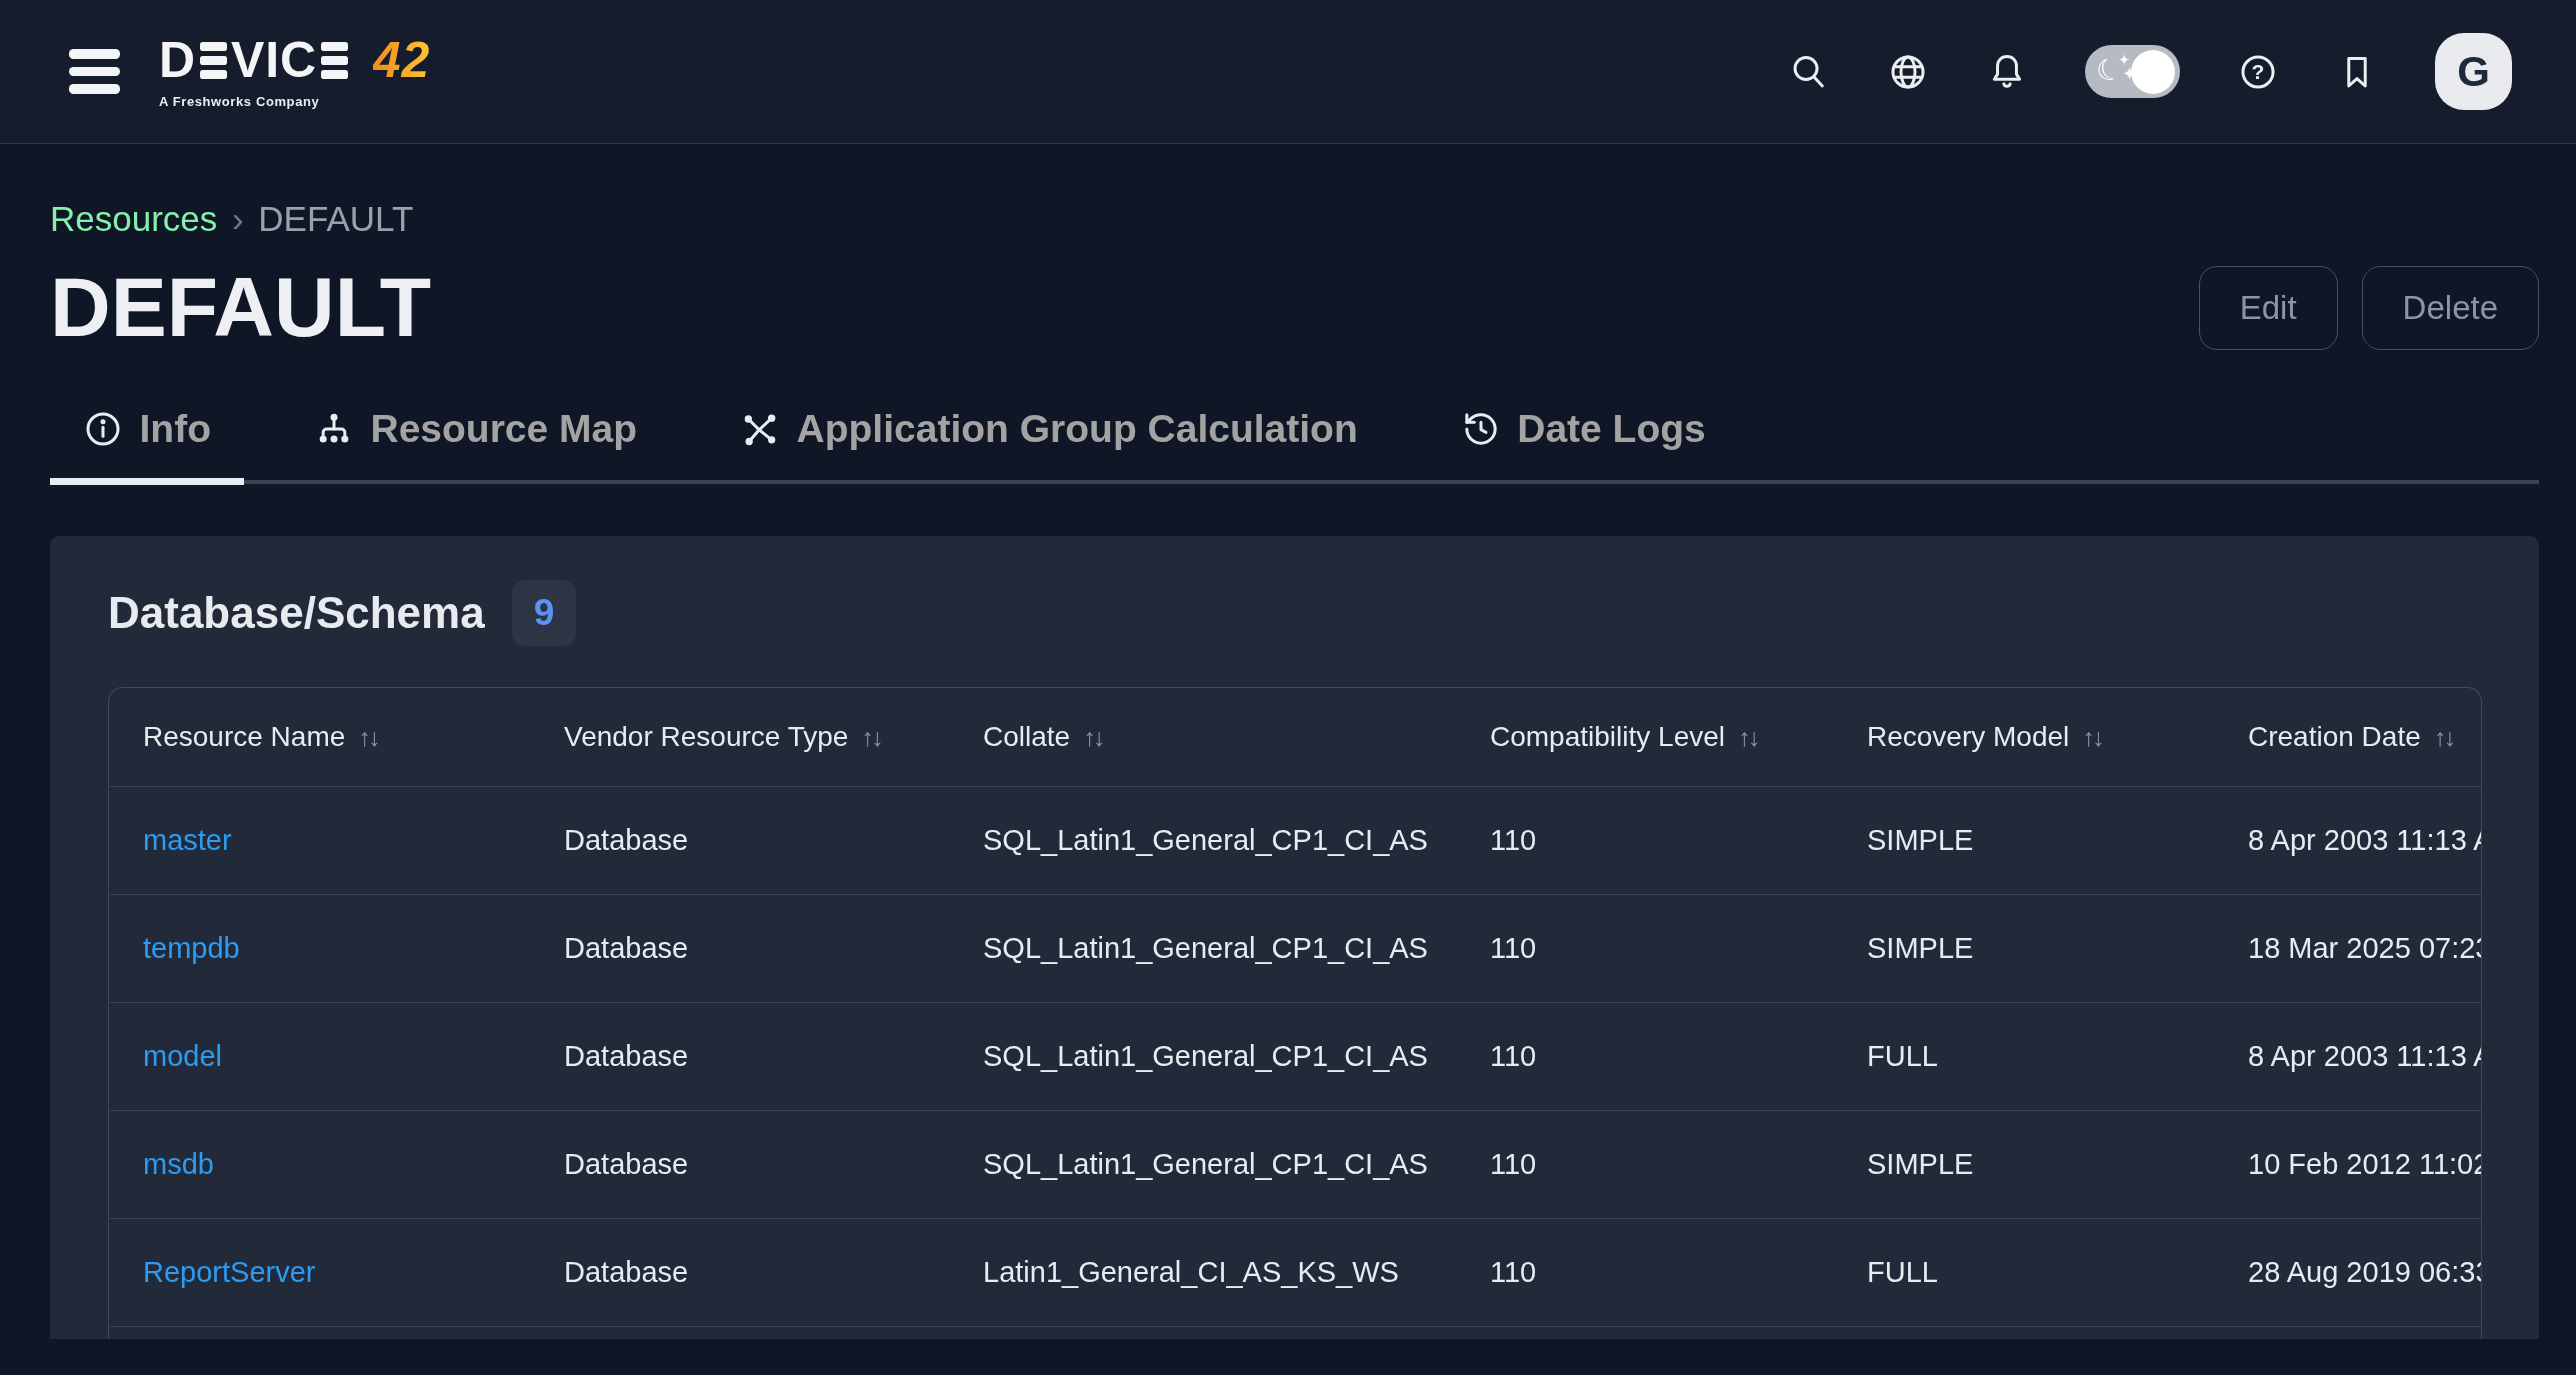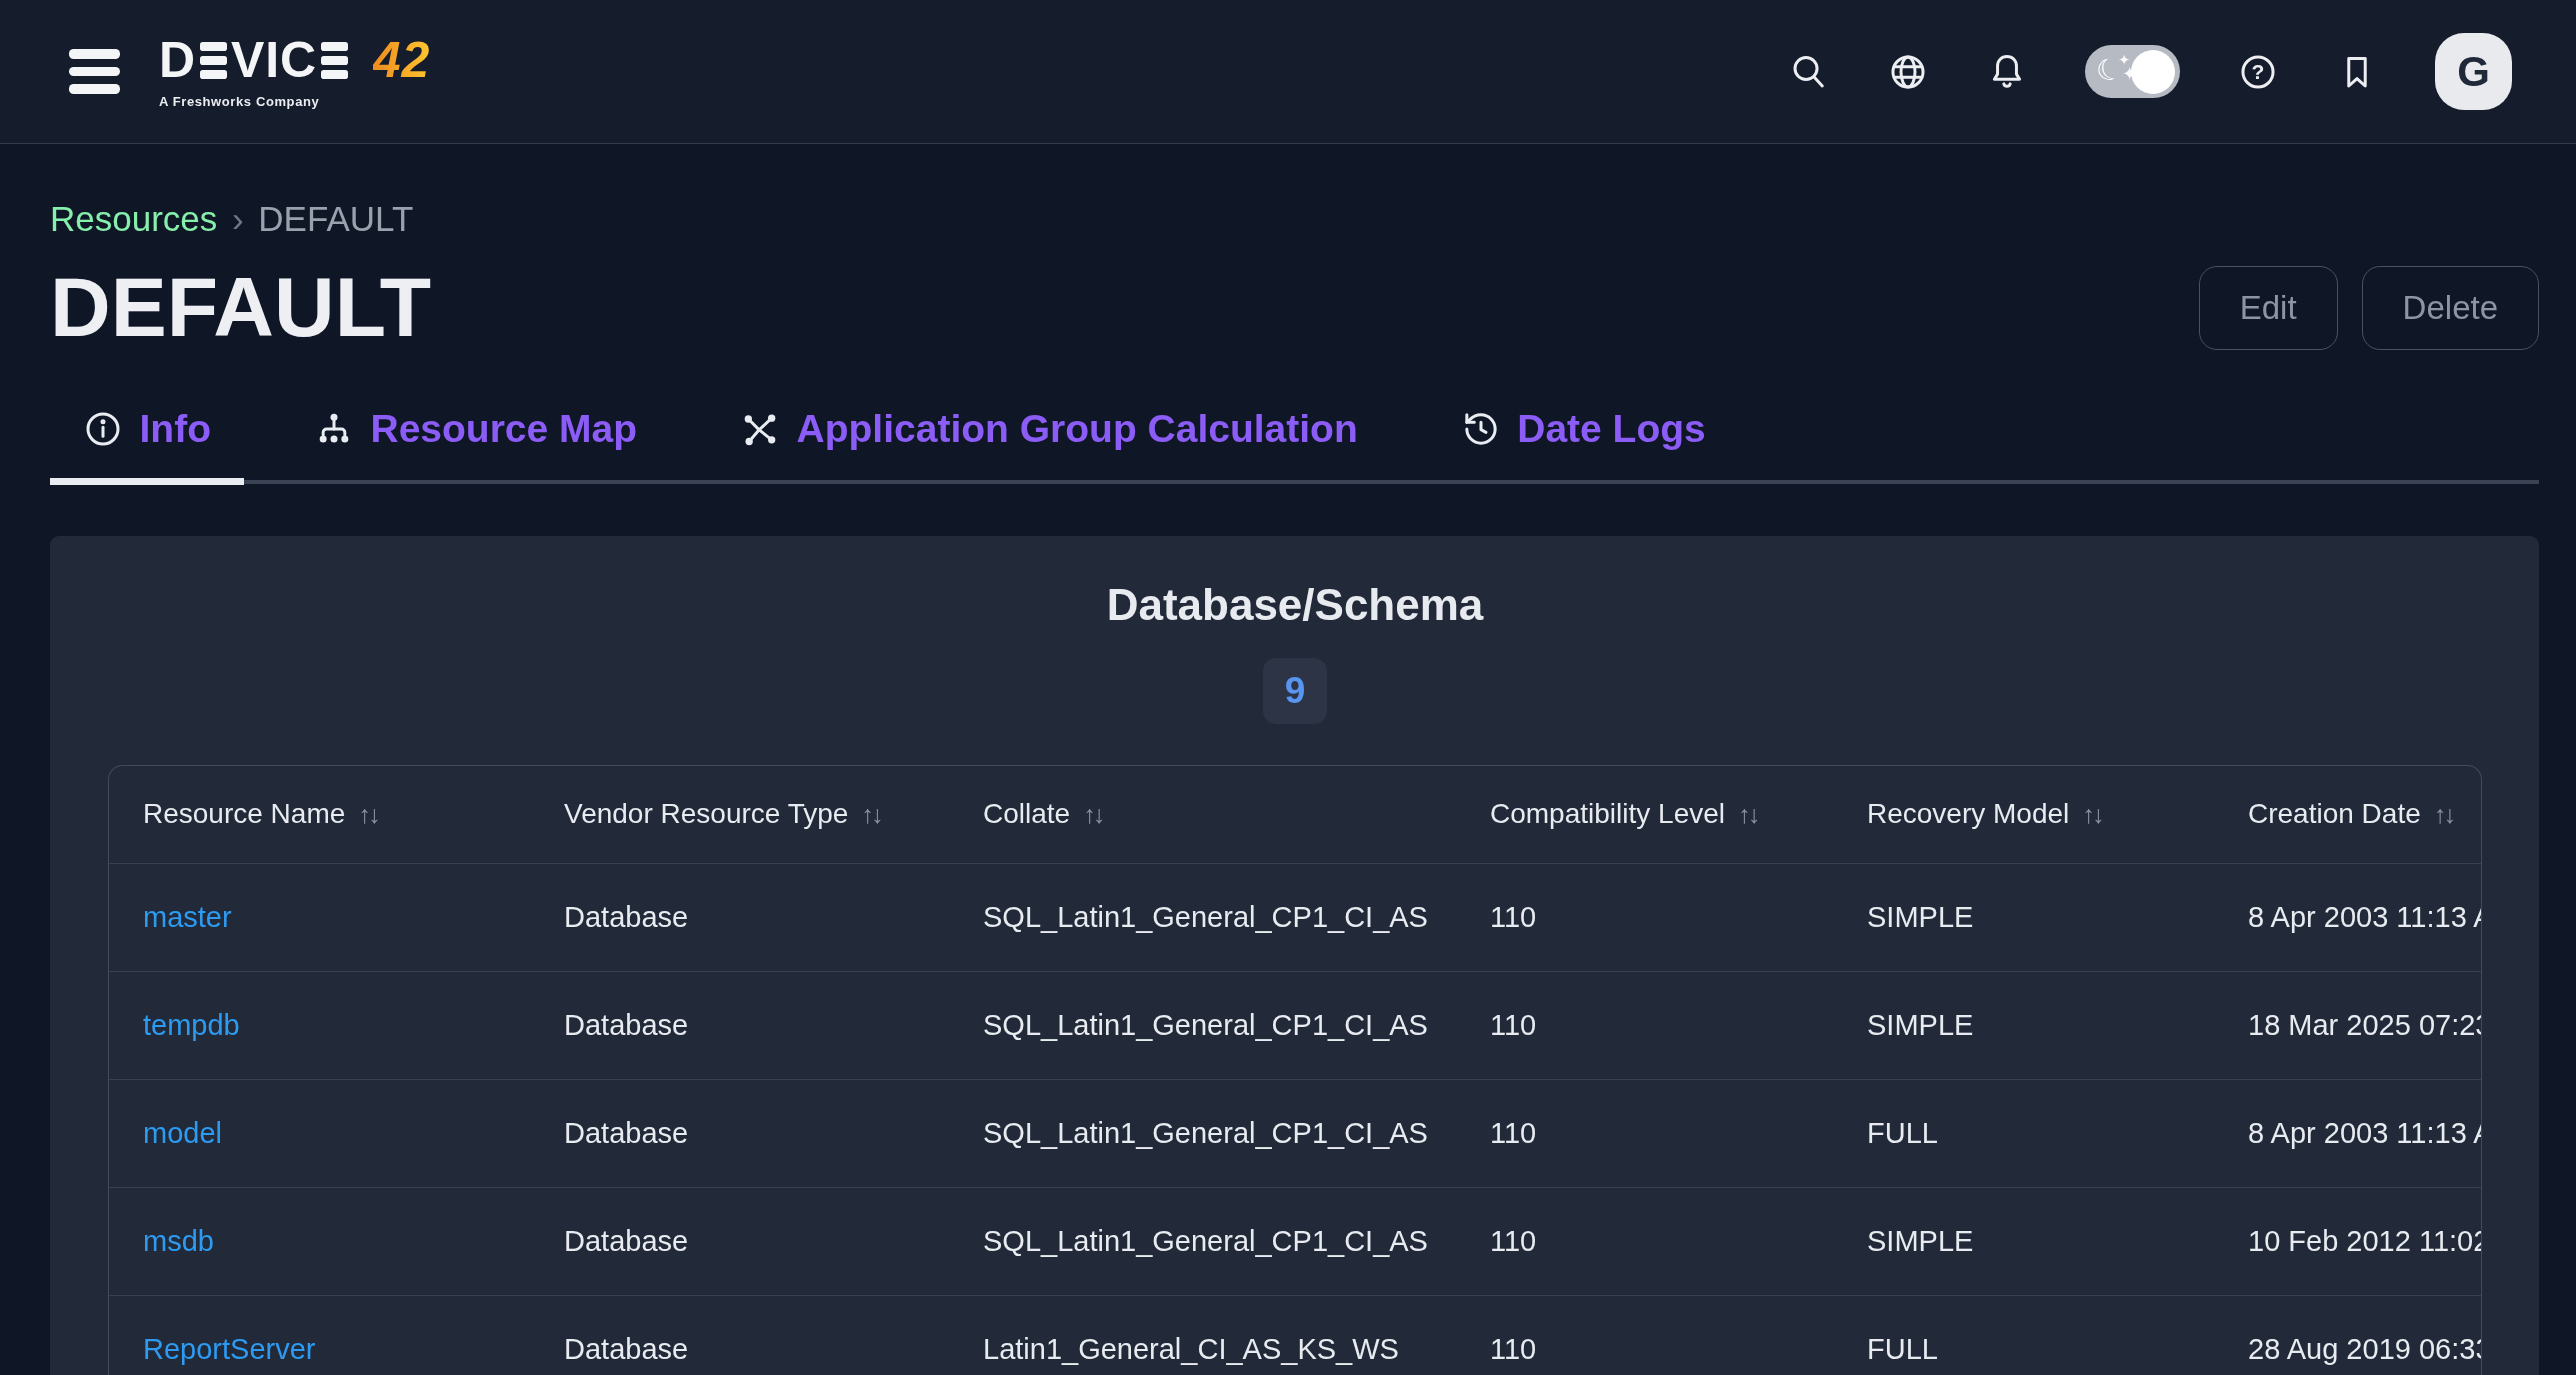--- a/index.html
+++ b/index.html
@@ -53,27 +53,27 @@
   .page-title { font-size:84px; font-weight:800; color:#edeff3; letter-spacing:0; }
   .actions { display:flex; gap:24px; }
   .btn {
     background:transparent; border:1.8px solid #49525f; border-radius:18px;
     color:#8d95a5; font-size:33px; font-family:inherit; padding:22px 40px; cursor:pointer;
   }
 
   
   .tabs { margin-top:51px; display:flex; gap:37px; border-bottom:4.6px solid #3a4253; }
   .tab { display:flex; align-items:center; gap:16.5px; padding:0 33px 29px 33px; position:relative;
-    font-size:39px; font-weight:700; color:#8b5cf6; cursor:pointer; }
+    font-size:39px; font-weight:700; color:#a3a3a3; cursor:pointer; }
   .tab svg { width:40px; height:40px; stroke:#e9ecf1; fill:none; stroke-width:1.8; stroke-linecap:round; stroke-linejoin:round; }
   .tab.active::after { content:""; position:absolute; left:0; right:0; bottom:-4.6px; height:6.4px; background:#e9ecf1; }
 
   
   .card { margin-top:52px; background:#222a39; border-radius:9.2px 9.2px 0 0; padding:44px 57px 0 58px; }
-  .card-head { display:flex; align-items:center; gap:27.5px;flex-direction:column; }
+  .card-head { display:flex; align-items:center; gap:27.5px; }
   .card-title { font-size:44px; font-weight:700; color:#e7eaef; }
   .badge { min-width:64px; height:66px; padding:0 16.5px; border-radius:13px; background:#2c3445;
     color:#5795f0; font-size:37px; font-weight:700; display:flex; align-items:center; justify-content:center; }
 
   .table-wrap { margin-top:41px; border:1.8px solid #424b5d; border-bottom:none; border-radius:14.7px 14.7px 0 0;
     height:652px; overflow:hidden; }
   table { border-collapse:collapse; table-layout:fixed; width:2508px; }
   col.c1{width:421px} col.c2{width:419px} col.c3{width:507px} col.c4{width:377px} col.c5{width:381px} col.c6{width:403px}
   th, td { text-align:left; vertical-align:middle; padding:0 0 0 34px; white-space:nowrap; overflow:hidden; }
   thead th { height:98px; font-size:28px; font-weight:500; color:#e8ebf0; cursor:pointer; }

